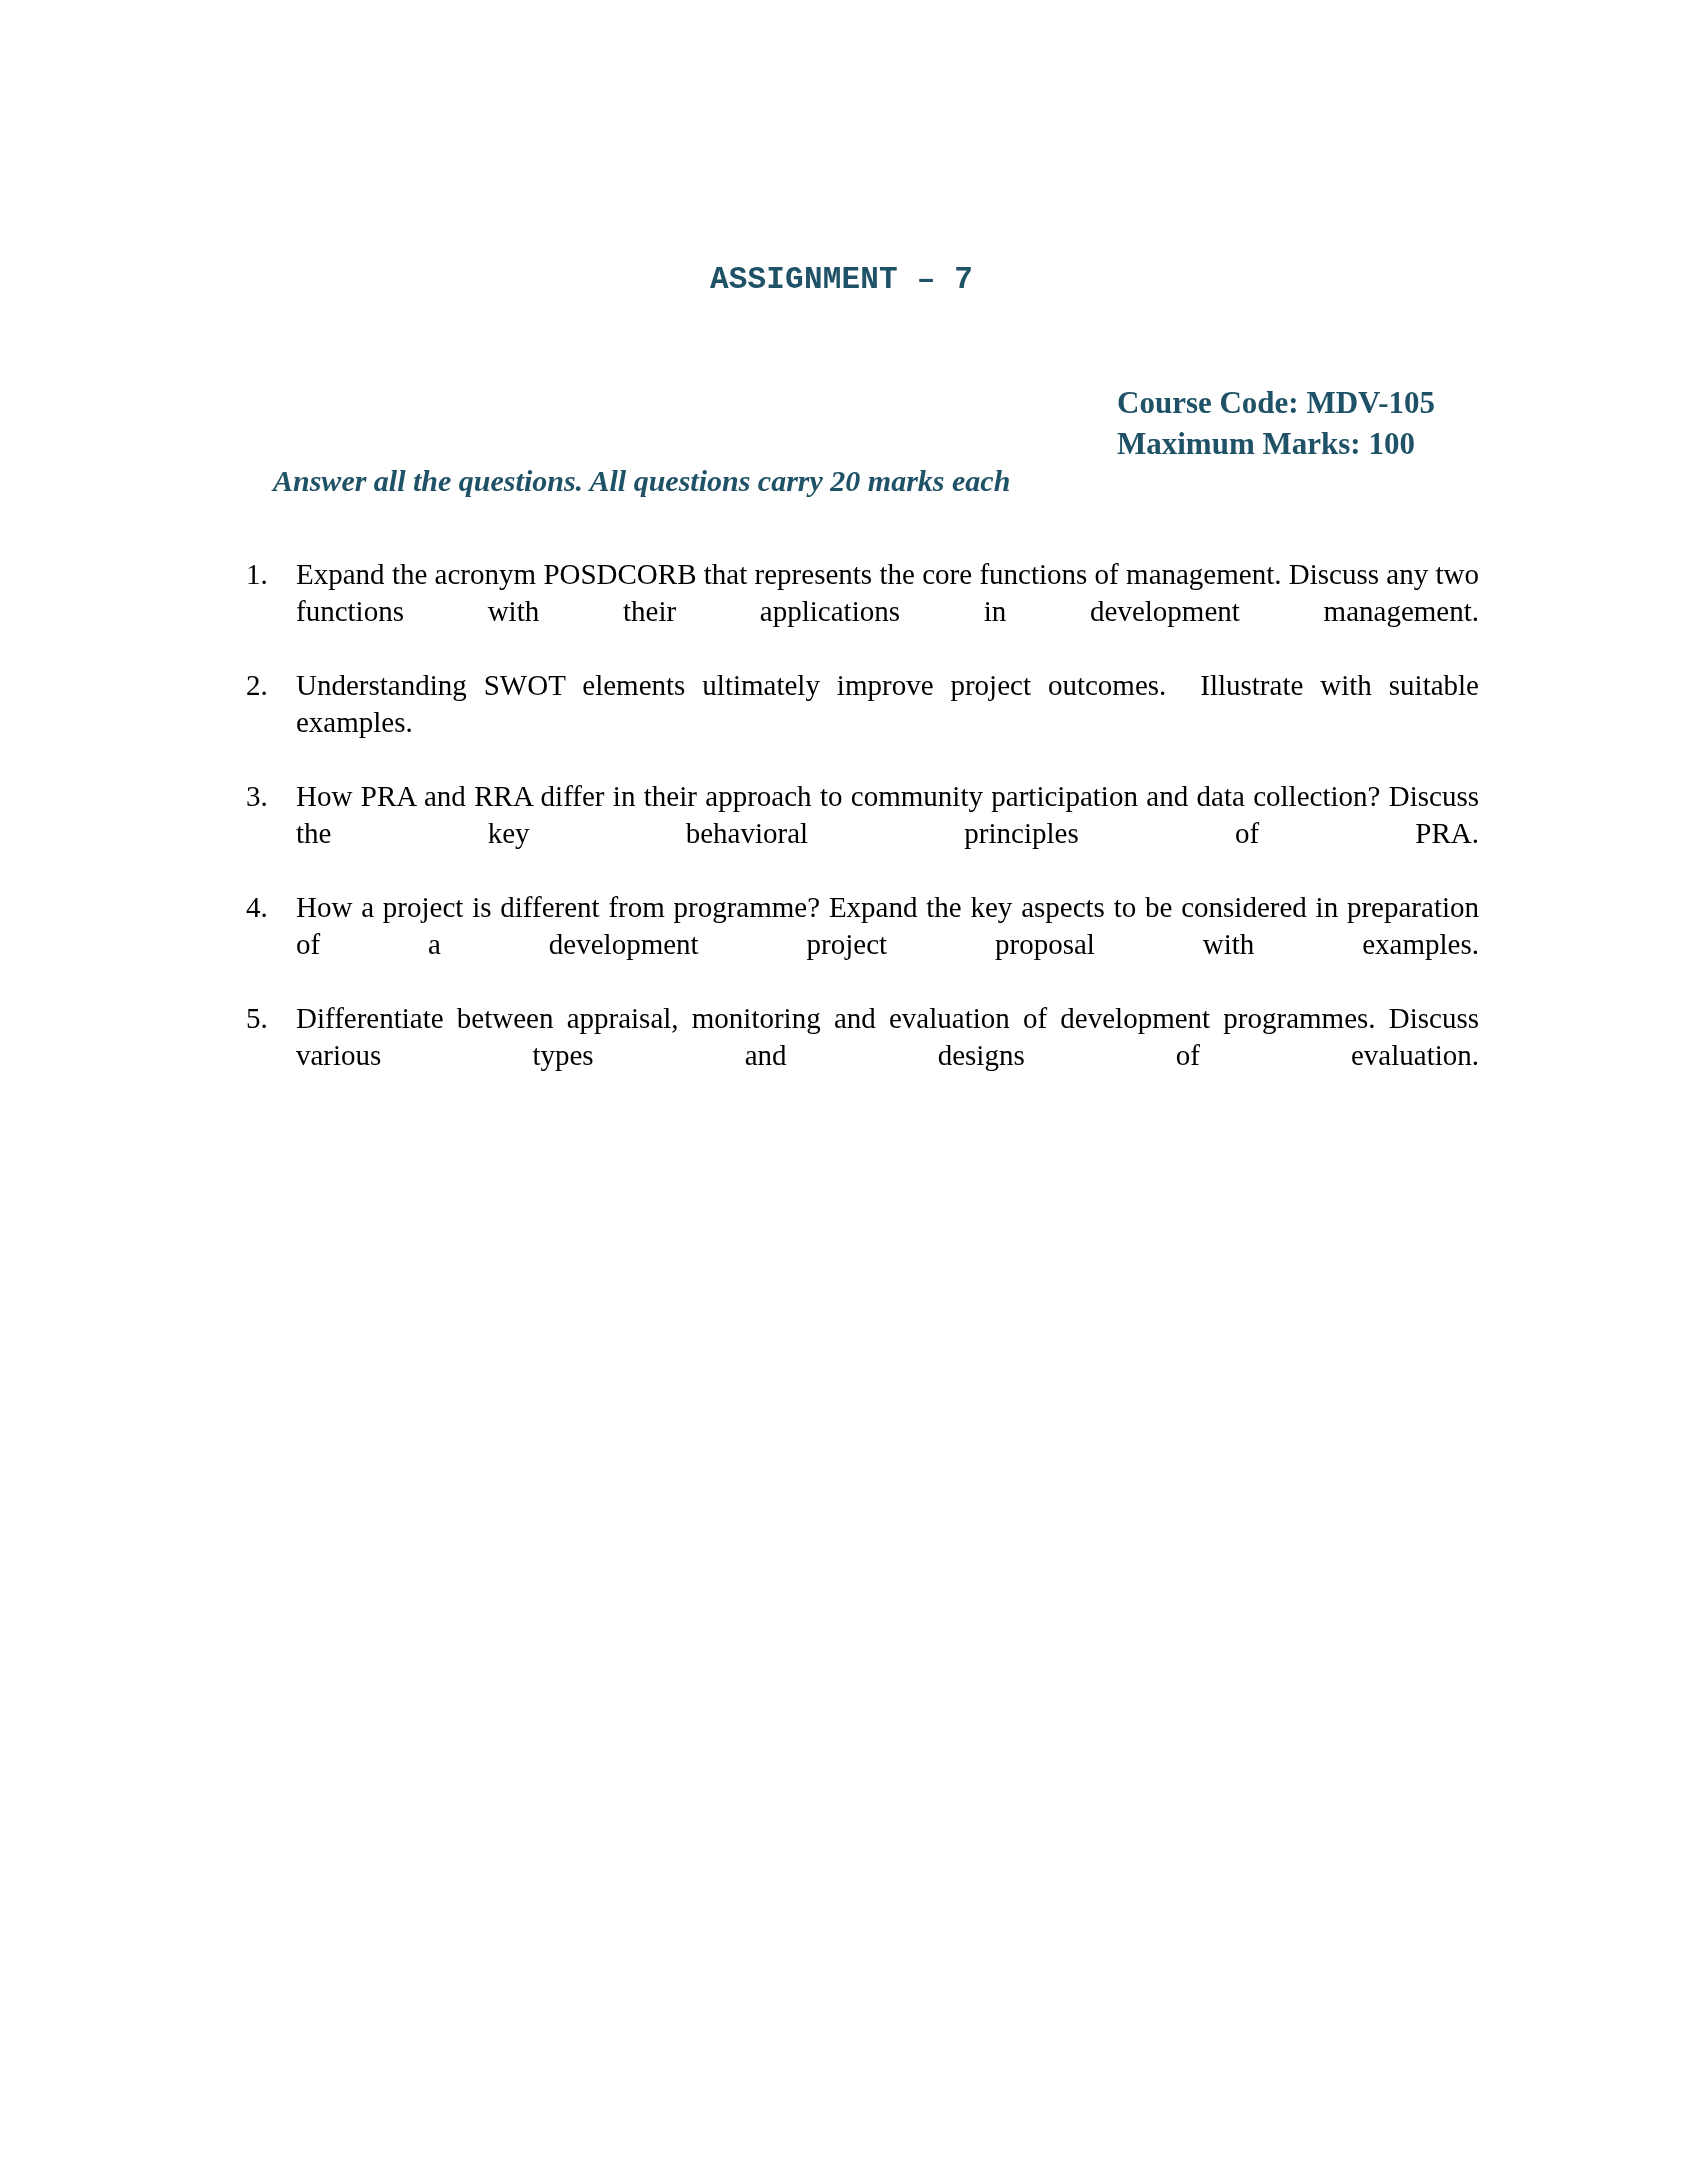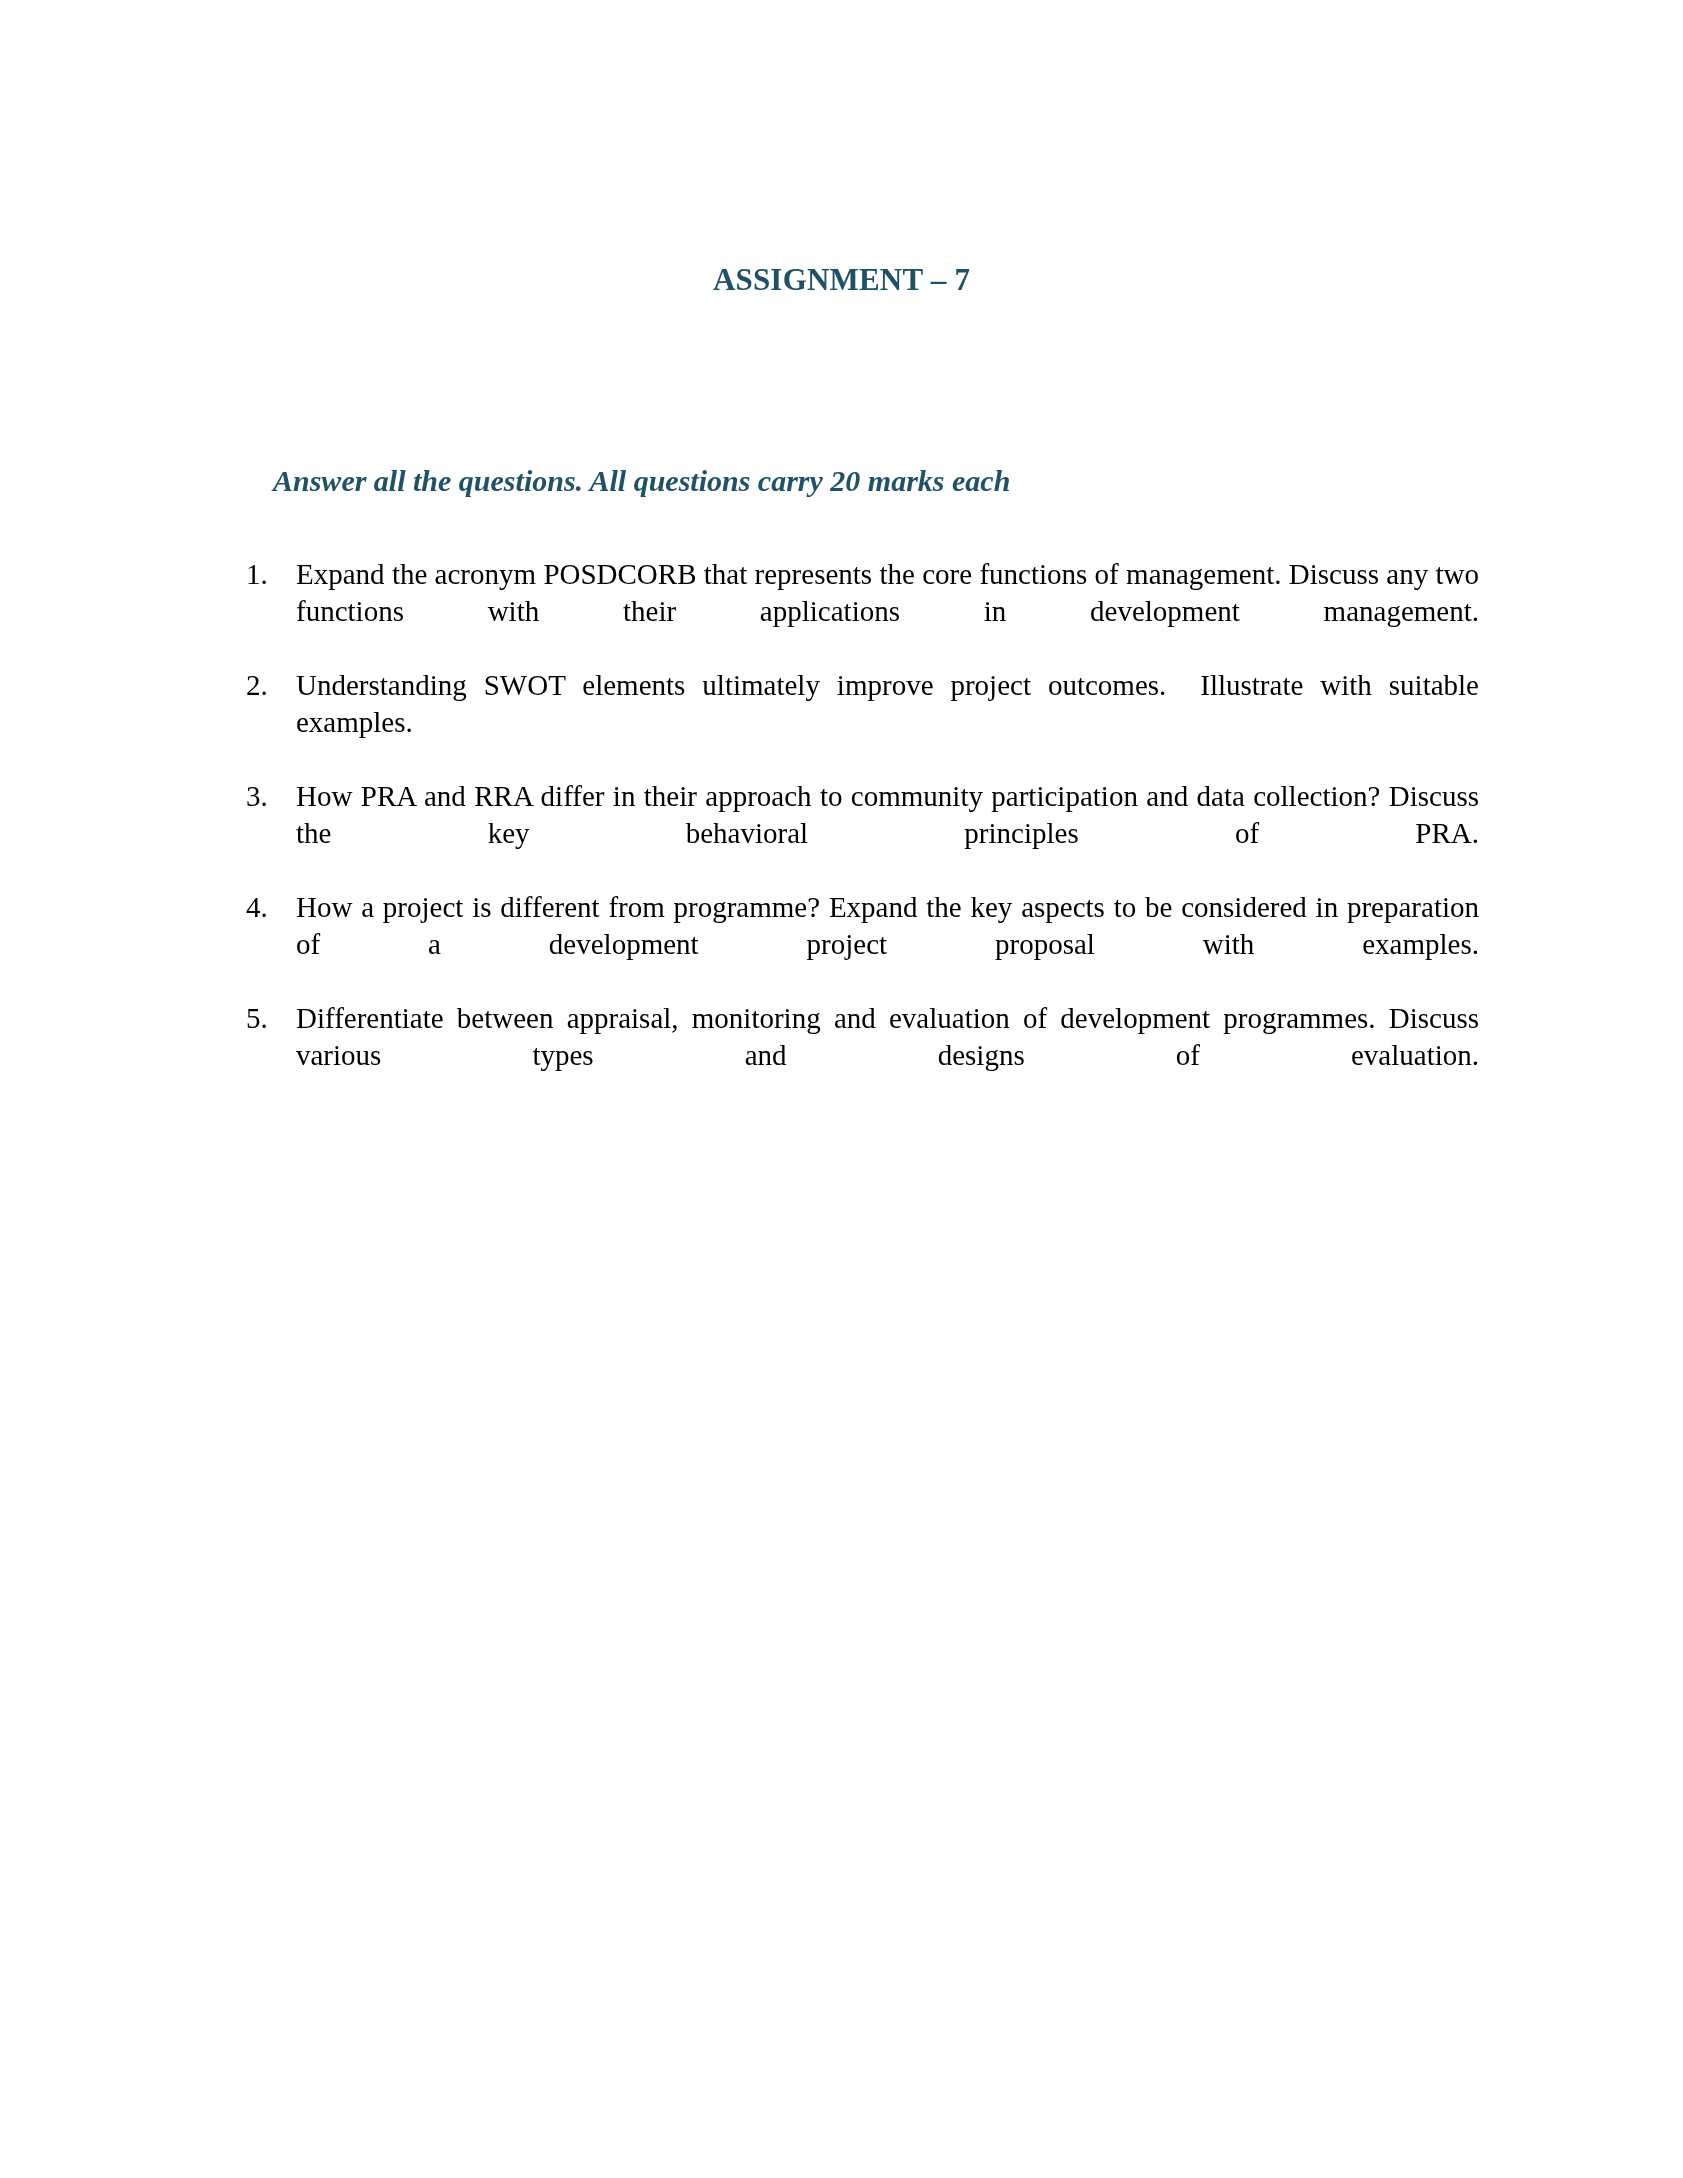--- a/index.html
+++ b/index.html
@@ -29,20 +29,21 @@
   }
 
   .assignment-title,
   .course-title {
     color: #1f5266;
     font-weight: bold;
     font-size: 31px;
     line-height: 42px;
     letter-spacing: 0.2px;
     white-space: pre;
+    font-family: Liberation Mono, monospace;
   }
 
   .course-title {
     font-size: 32px;
   }
 
   
   .meta-block {
     position: absolute;
     left: 1117px;
@@ -120,20 +121,24 @@
 </style>
 </head>
 <body>
 
 <div class="page">
 
   <div class="heading-block">
     <div class="assignment-title">ASSIGNMENT – 7</div>
   </div>
 
+  <div class="meta-block">
+    <div class="meta-line">Course Code: MDV-105</div>
+    <div class="meta-line">Maximum Marks: 100</div>
+  </div>
 
   <div class="instruction">Answer all the questions. All questions carry 20 marks each</div>
 
   <ol class="questions">
     <li class="question-item">
       <span class="question-number">1.</span>
       <span class="question-text">Expand the acronym POSDCORB that represents the core functions of management. Discuss any two functions with their applications in development management.</span>
     </li>
     <li class="question-item">
       <span class="question-number">2.</span>

